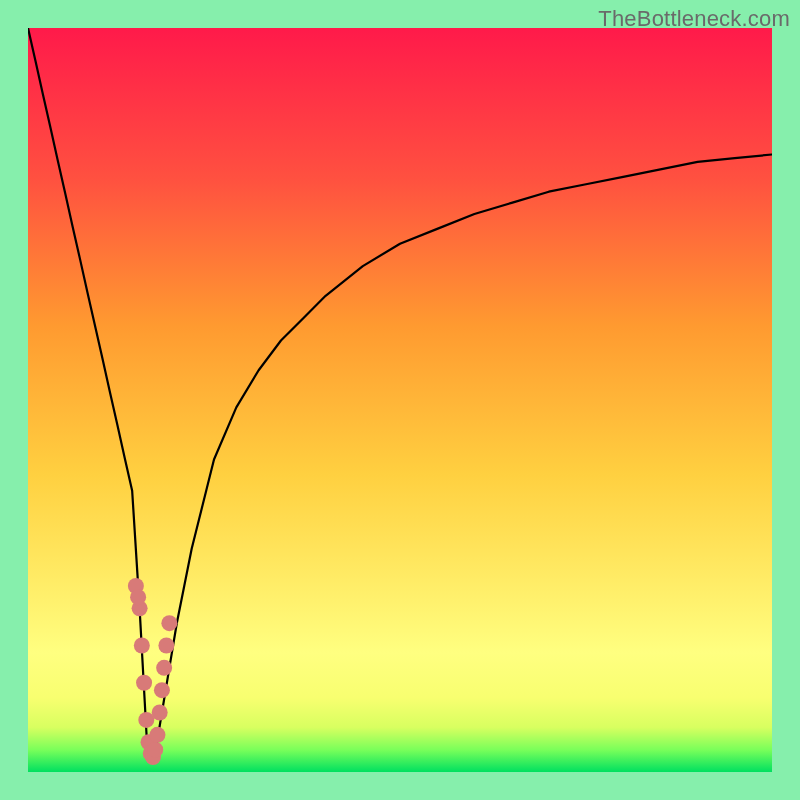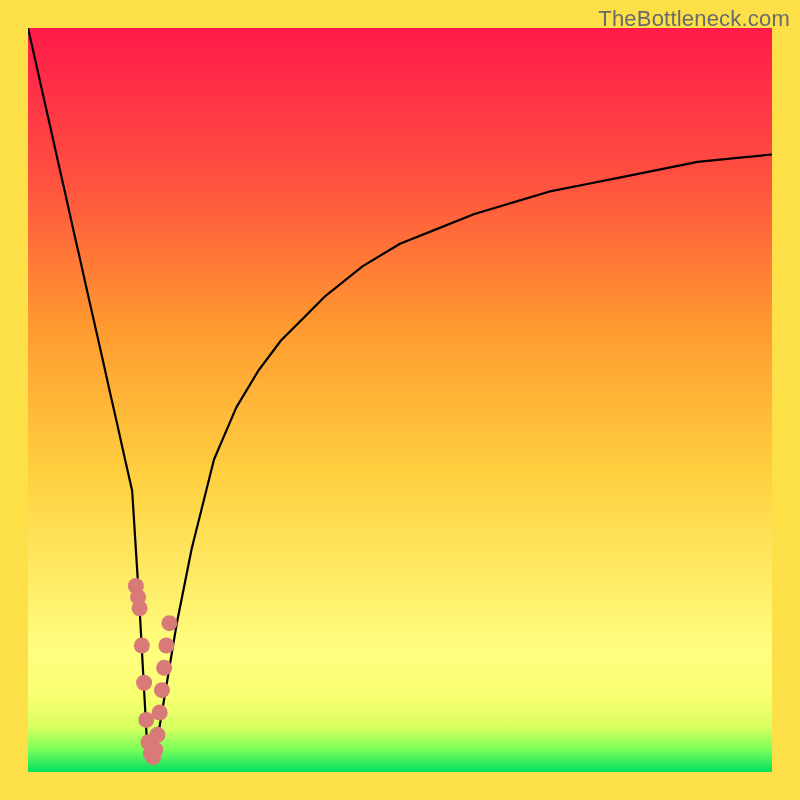--- a/index.html
+++ b/index.html
@@ -8,21 +8,21 @@
     width: 800px;
     height: 800px;
     overflow: hidden;
     background: #000;
     font-family: Arial, Helvetica, sans-serif;
   }
   .frame {
     position: absolute;
     left: 0; top: 0;
     width: 800px; height: 800px;
-    background: #fde047;
+    background: #86efac;
   }
   .plot {
     position: absolute;
     left: 28px;
     top: 28px;
     width: 744px;
     height: 744px;
   }
   svg { display: block; }
   .watermark {

